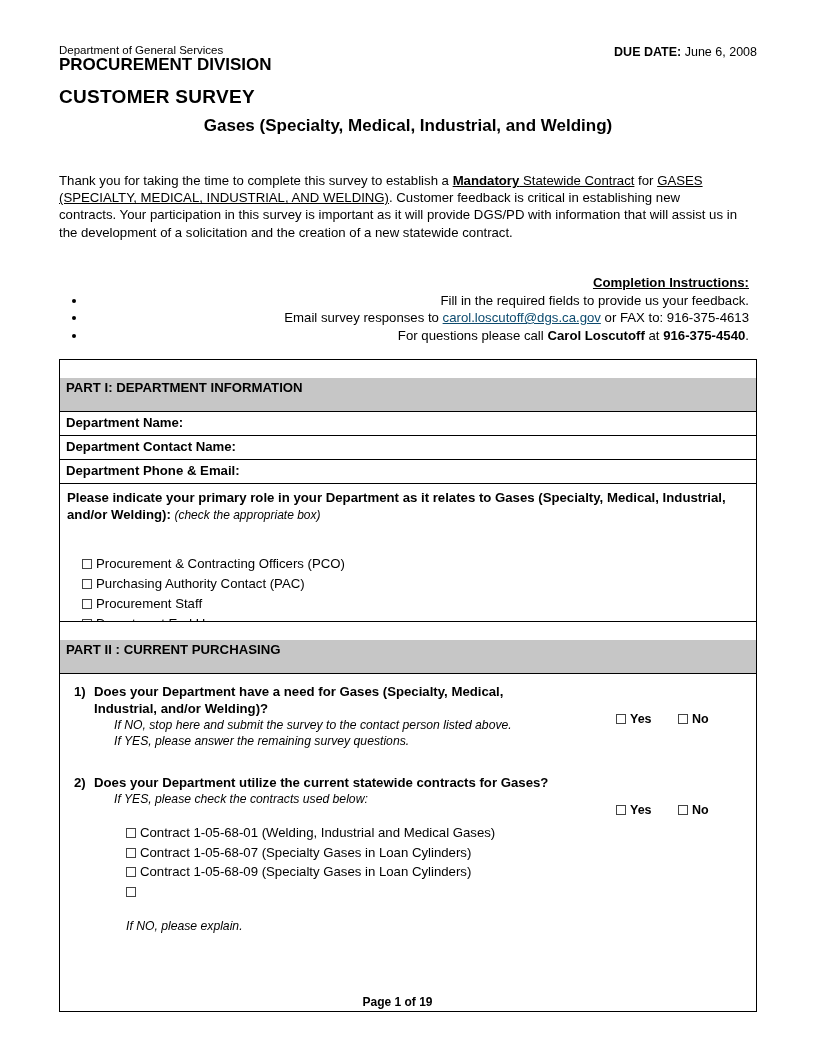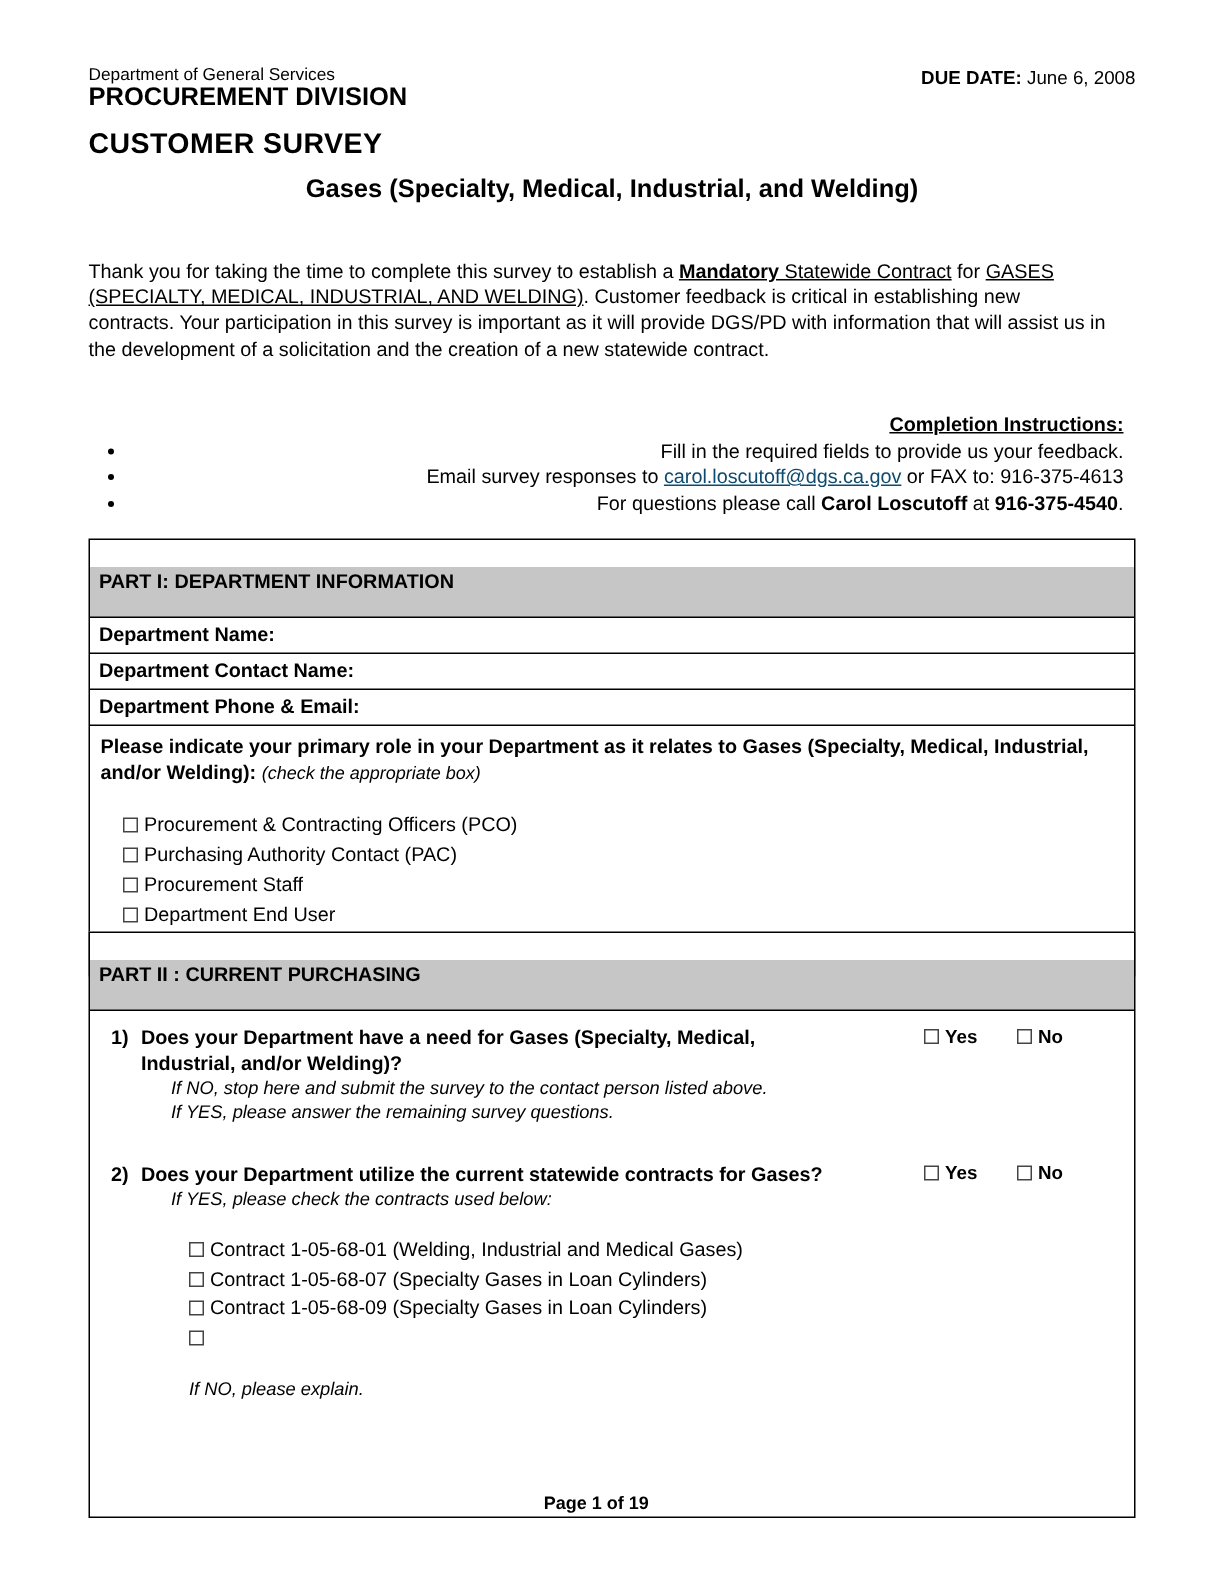--- a/index.html
+++ b/index.html
@@ -119,21 +119,21 @@
     padding: 3px 0 4px 6px;
     line-height: 16px;
   }
   .role-block {
     padding: 5px 8px 10px 7px;
     font-size: 13.2px;
     line-height: 17px;
   }
   .role-q { font-weight: bold; }
   .role-q .note { font-weight: normal; font-style: italic; font-size: 12px; }
-  .role-list { margin-top: 16px; }
+  .role-list { margin-top: 30px; }
 
   .cb {
     display: inline-block;
     width: 10px;
     height: 10px;
     border: 1.3px solid #444;
     background: #fff;
     box-sizing: border-box;
     vertical-align: -1px;
     margin-right: 4px;
@@ -171,21 +171,21 @@
     padding-left: 20px;
   }
   .yesno {
     flex: 0 0 auto;
     width: 132px;
     display: flex;
     font-size: 12.5px;
     font-weight: bold;
     padding-top: 1px;
   }
-  .yesno .choice { width: 62px; white-space: nowrap; }
+  .yesno .choice { width: 62px; white-space: nowrap; margin-top: 28px; }
   .contract-list { margin-top: 16px; padding-left: 32px; }
   .contract-list .opt-line { padding-left: 0; line-height: 19.5px; }
   .ifno {
     font-style: italic;
     font-size: 12.2px;
     padding-left: 32px;
     margin-top: 18px;
   }
   .q2-space { height: 78px; }
 

